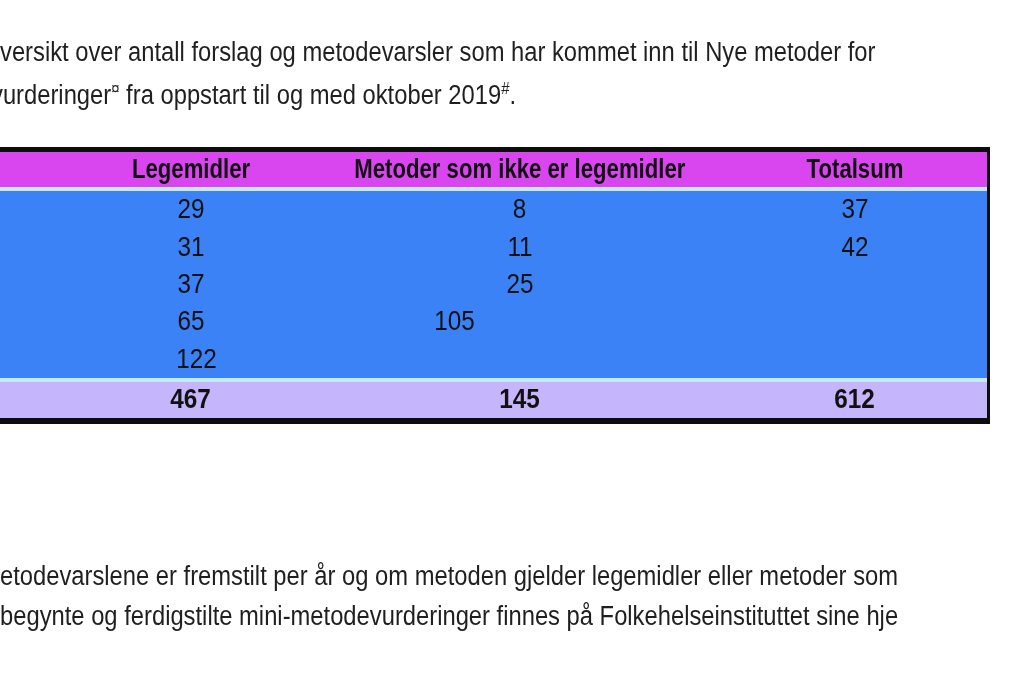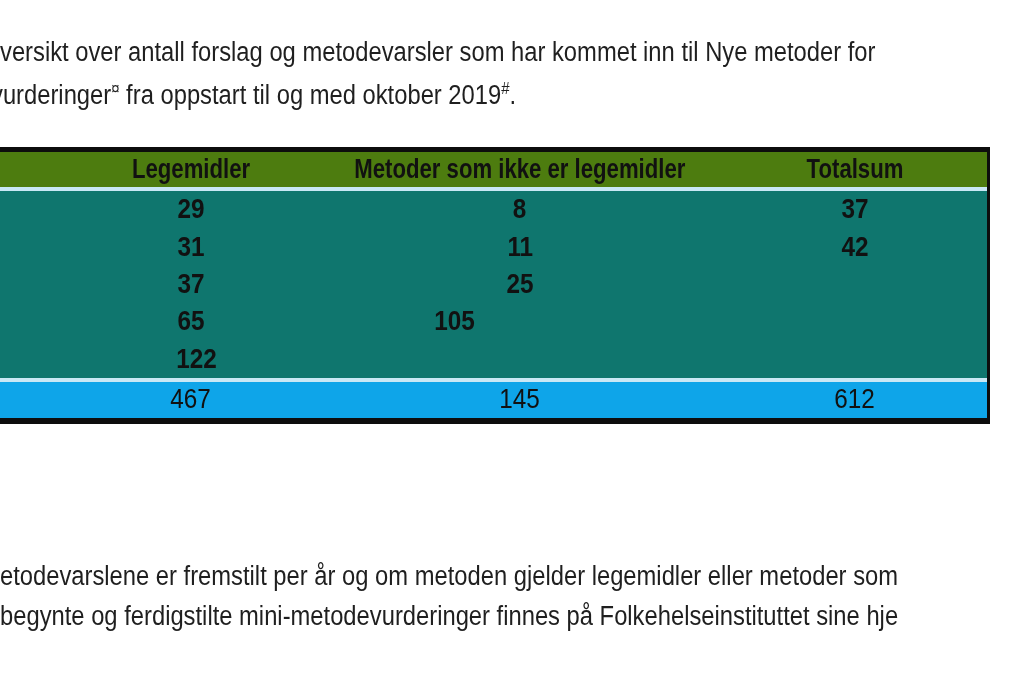--- a/index.html
+++ b/index.html
@@ -50,32 +50,31 @@
   .tborder.top    { height: 5px; }
   .tborder.bottom { height: 6px; }
   .sep { height: 4px; background: #c9e8f5; }
 
   .trow {
     display: flex;
     align-items: center;
   }
   .thead-row {
     height: 35px;
-    background: #4d7c0f;
+    background: #d946ef;
     font-weight: bold;
   }
   .data-row {
     height: 37.4px;
-    background: #0f766e;
-    font-weight: bold;
+    background: #3b82f6;
   }
   .tfoot-row {
     height: 36px;
-    background: #0ea5e9;
-    font-weight: normal;
+    background: #c4b5fd;
+    font-weight: bold;
   }
   .cell {
     display: flex;
     justify-content: center;
     align-items: center;
     font-size: 27px;
     color: #111111;
   }
   .c0 { width: 62px; }
   .c1 { width: 258px; }

